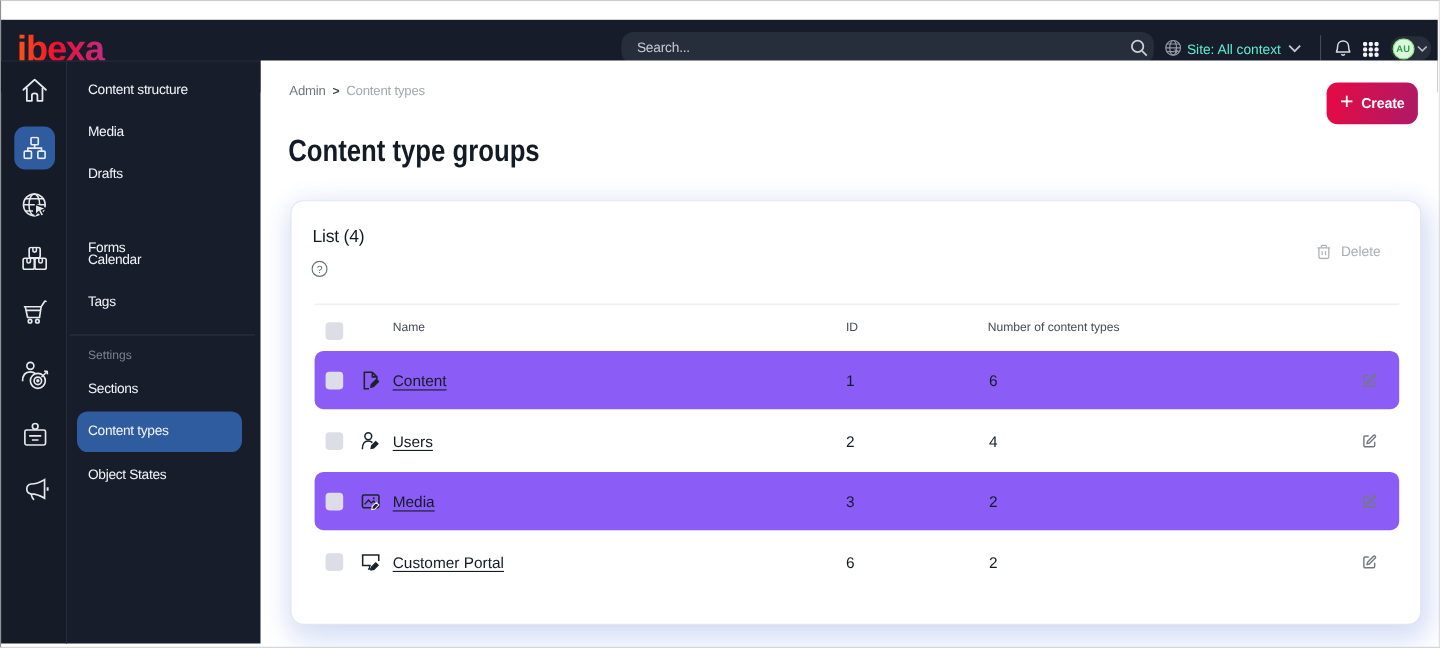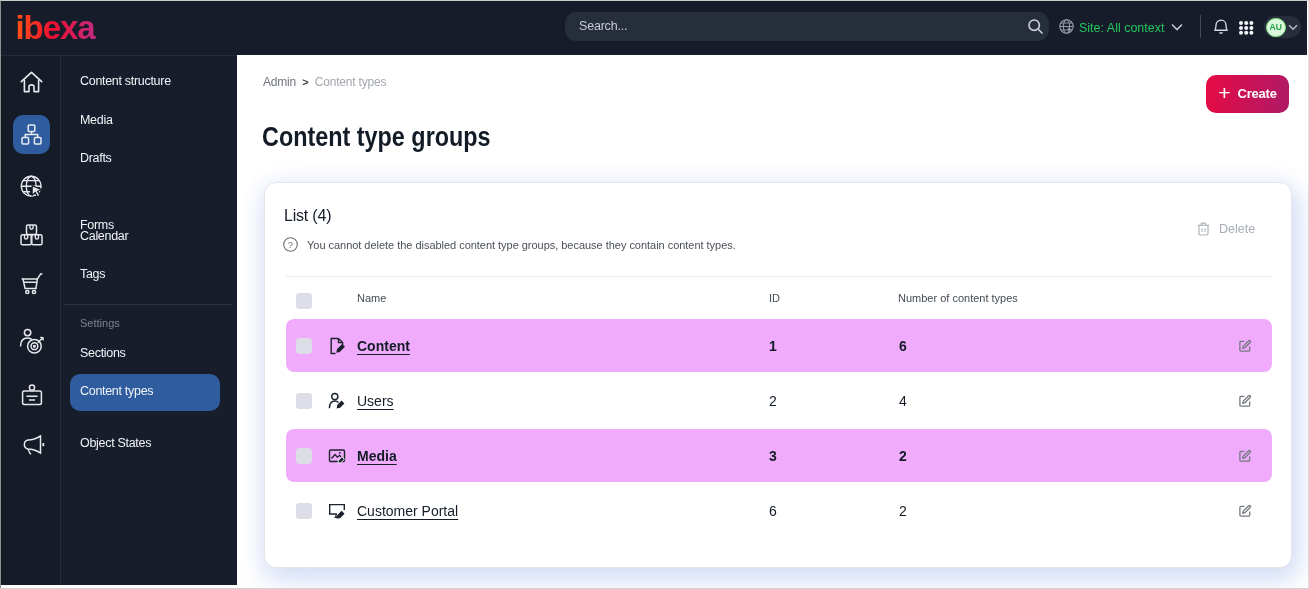--- a/index.html
+++ b/index.html
@@ -6,25 +6,25 @@
   html,body { width:1309px; height:589px; background:#fff; overflow:hidden;
     font-family:"Liberation Sans", sans-serif; }
   .abs { position:absolute; }
   
   #frame { position:absolute; left:0; top:0; width:1309px; height:589px;
     border-top:1px solid #cdcdcd; border-left:1px solid #8f8f92;
     border-right:1px solid #e0e0e0; }
   #bottomline { position:absolute; left:0; top:587.6px; width:1309px; height:1.4px; background:#d2d2d2; }
 
   
-  #topbar { left:1px; top:1px; width:1306px; height:66px; background:#161c29;text-align:right; }
+  #topbar { left:1px; top:18px; width:1306px; height:66px; background:#161c29;text-align:right; }
   #searchbox { left:564px; top:11px; width:484px; height:29px; background:#272e3b; border-radius:11px; }
   #searchbox span { position:absolute; left:14px; top:7px; font-size:12.5px; letter-spacing:-0.2px; color:#c7cbd2; }
   #searchbox svg { position:absolute; right:5px; top:6px; }
-  .tbtext { color:#22c55e; font-size:12.5px; }
+  .tbtext { color:#5eead4; font-size:12.5px; }
 
   
   #rail { left:1px; top:55px; width:59px; height:530px; background:#151b27; border-top:1px solid #252b38;}
   #menu { left:60px; top:55px; width:177px; height:530px; background:#171d2b; border-top:1px solid #252b38;
     border-left:1px solid #252b38; }
   .mi { position:absolute; left:19px; color:#f1f3f6; font-size:12.5px; letter-spacing:-0.3px; font-weight:normal; }
   #railsel { position:absolute; left:12px; top:59px; width:37px; height:39px; background:#2e5c9e; border-radius:10px; }
   #menusel { position:absolute; left:9px; top:318px; width:150px; height:37px; background:#2e5c9e; border-radius:10px; }
 
   
@@ -42,21 +42,21 @@
   
   #card { left:27px; top:127px; width:1028px; height:386px; background:#fff;
     border:1px solid #e4e5ec; border-radius:12px;
     box-shadow:0 13px 22px 4px rgba(92,126,222,0.14), 14px 8px 26px 2px rgba(92,126,222,0.08), 0 0 18px 5px rgba(92,126,222,0.06); }
   #listhead { left:19px; top:24px; font-size:16px; letter-spacing:-0.2px; font-weight:normal; color:#131c26; }
   #helprow { left:18px; top:54px; display:flex; align-items:center; gap:9px; color:#4a5059; font-size:11px; letter-spacing:-0.03px; }
   #delbtn { left:932px; top:39px; display:flex; align-items:center; gap:9px; color:#a9aeb6; font-size:12.5px; }
   #tablehr { left:21px; top:93px; width:986px; height:1px; background:#e9eaef; }
   .hlabel { position:absolute; top:109px; font-size:11px; color:#454c54; }
   .row { position:absolute; left:21px; width:986px; height:53px; }
-  .row.gray { background:#f0abfc; border-radius:8px;font-weight:bold; }
+  .row.gray { background:#8b5cf6; border-radius:8px; }
   .cb { position:absolute; left:10px; top:50%; margin-top:-8px; width:16px; height:16px;
     background:#dcdde6; border-radius:3.5px; }
   .cbh { position:absolute; left:31px; top:110px; width:16px; height:16px; background:#dcdde6; border-radius:3.5px; }
   .rowicon { position:absolute; left:42px; top:50%; margin-top:-9px; }
   .rname { position:absolute; left:71px; top:50%; line-height:20px; margin-top:-10px;
     font-size:14px; color:#131c26; text-decoration:underline; text-underline-offset:3px; }
   .rid { position:absolute; left:483px; top:50%; line-height:20px; margin-top:-10px; font-size:14px; color:#131c26; }
   .rnum { position:absolute; left:613px; top:50%; line-height:20px; margin-top:-10px; font-size:14px; color:#131c26; }
   .redit { position:absolute; left:952px; top:50%; margin-top:-7px; }
 </style>
@@ -183,39 +183,38 @@
   <div class="mi" style="top:18px;">Content structure</div>
   <div class="mi" style="top:57px;">Media</div>
   <div class="mi" style="top:95px;">Drafts</div>
   <div class="mi" style="top:134px;margin-top:28px;">Forms</div>
   <div class="mi" style="top:173px;">Calendar</div>
   <div class="mi" style="top:211px;">Tags</div>
   <div class="abs" style="left:2px; top:248px; width:169px; height:1px; background:#2c3342;"></div>
   <div class="mi" style="top:261px; font-size:11px; font-weight:normal; letter-spacing:0px; color:#7b8290;">Settings</div>
   <div class="mi" style="top:290px;">Sections</div>
   <div class="mi" style="top:328px; font-weight:normal;">Content types</div>
-  <div class="mi" style="top:380px;">Object States</div>
+  <div class="mi" style="top:368px;">Object States</div>
 </div>
 
 <div id="main" class="abs">
   <div id="crumbs" class="abs">Admin &nbsp;<b>&gt;</b>&nbsp; <span class="c2">Content types</span></div>
   <div id="createbtn" class="abs">
       <span class="plus">+</span>
       <span class="txt">Create</span>
     </div>
   <div id="title" class="abs">Content type groups</div>
 
   <div id="card" class="abs">
     <div id="listhead" class="abs">List (4)</div>
     <div id="helprow" class="abs">
       <svg width="15" height="15" viewBox="0 0 15 15" fill="none">
         <circle cx="7.5" cy="7.5" r="6.8" stroke="#697077" stroke-width="1.1"></circle>
         <text x="7.5" y="10.8" text-anchor="middle" font-size="9.5" fill="#697077" font-family="Liberation Sans">?</text>
       </svg>
-      <span>You cannot delete the disabled content type groups, because they contain content types.</span>
     </div>
     <div id="delbtn" class="abs">
       <svg width="13" height="14" viewBox="0 0 13 14" fill="none" stroke="#adb2ba" stroke-width="1.2">
         <path d="M0.7 3.3 H12.3"></path>
         <path d="M4.2 3.1 V2.2 Q4.2 1.1 5.2 1.1 H7.8 Q8.8 1.1 8.8 2.2 V3.1"></path>
         <path d="M2 3.5 V11.5 Q2 13 3.5 13 H9.5 Q11 13 11 11.5 V3.5"></path>
         <path d="M5 6.3 V9.9 M8 6.3 V9.9" stroke-width="1.1"></path>
       </svg>
       <span>Delete</span>
     </div>

